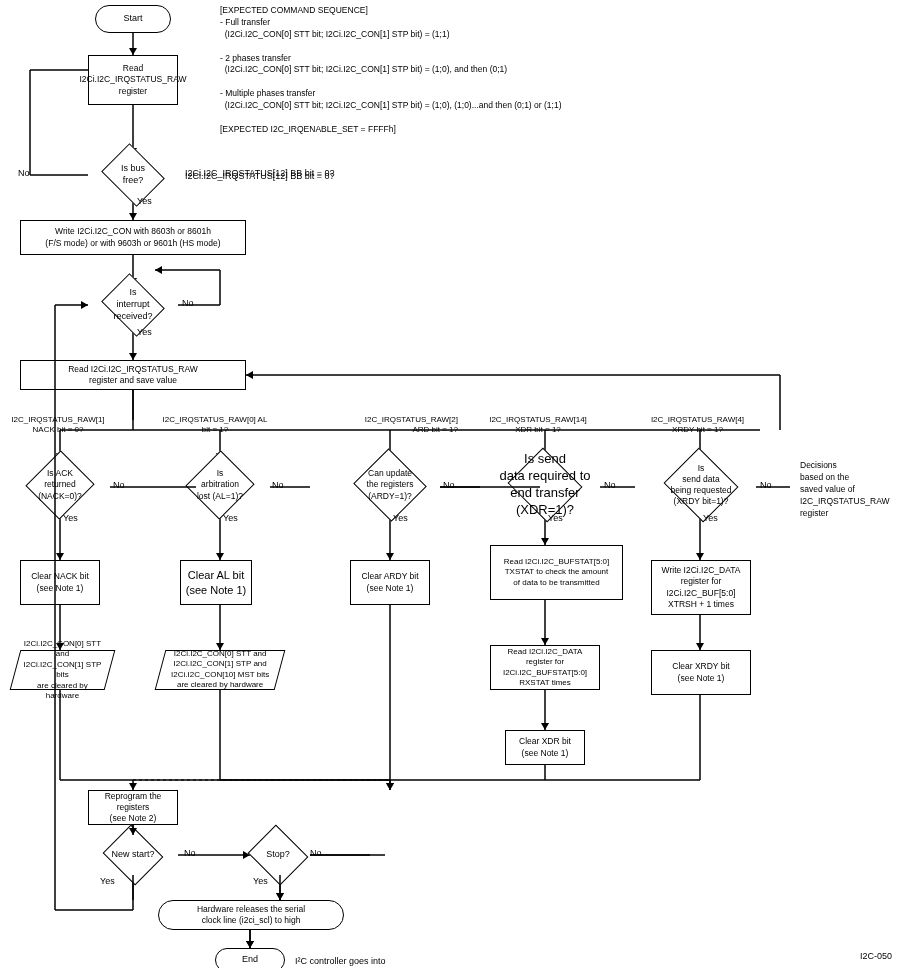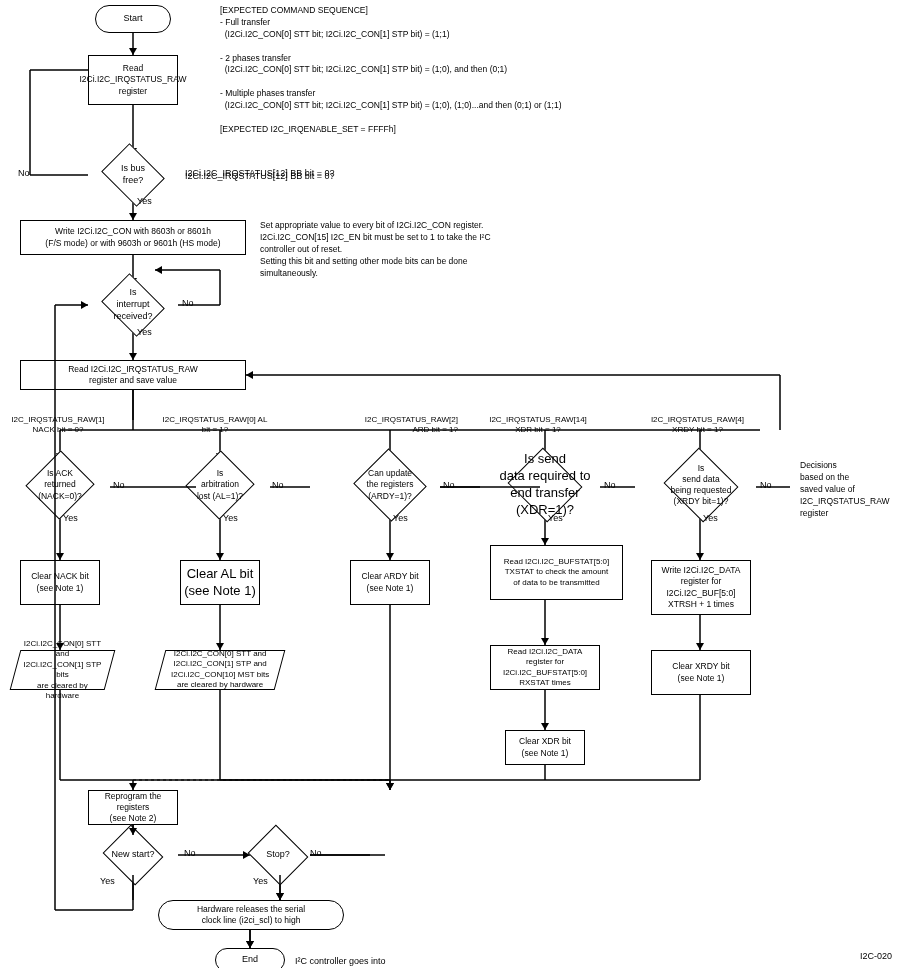--- a/index.html
+++ b/index.html
@@ -286,21 +286,21 @@
   <div class="diamond-label" style="left:651px; top:461px; width:100px; height:48px; font-size:8.5px;">Is<br>send data<br>being requested<br>(XRDY bit=1)?</div>
 
   <div class="label" style="left:703px; top:513px; font-size:9px;">Yes</div>
 
   <div class="label" style="left:760px; top:480px; font-size:9px;">No</div>
 
   <div class="box" style="left:20px; top:560px; width:80px; height:45px; font-size:8.5px;">
     <span>Clear NACK bit<br>(see Note 1)</span>
   </div>
 
-  <div class="box" style="left:180px; top:560px; width:80px; height:45px; font-size:13px;">
+  <div class="box" style="left:180px; top:560px; width:72px; height:45px; font-size:11px;">
     <span>Clear AL bit<br>(see Note 1)</span>
   </div>
 
   <div class="box" style="left:350px; top:560px; width:80px; height:45px; font-size:8.5px;">
     <span>Clear ARDY bit<br>(see Note 1)</span>
   </div>
 
   <div class="box" style="left:490px; top:545px; width:133px; height:55px; font-size:8px;">
     <span>Read I2Ci.I2C_BUFSTAT[5:0]<br>TXSTAT to check the amount<br>of data to be transmitted</span>
   </div>
@@ -363,33 +363,26 @@
     &nbsp;&nbsp;(I2Ci.I2C_CON[0] STT bit; I2Ci.I2C_CON[1] STP bit) = (1;0), and then (0;1)<br><br>
     - Multiple phases transfer<br>
     &nbsp;&nbsp;(I2Ci.I2C_CON[0] STT bit; I2Ci.I2C_CON[1] STP bit) = (1;0), (1;0)...and then (0;1) or (1;1)<br><br>
     [EXPECTED I2C_IRQENABLE_SET = FFFFh]
   </div>
 
   <div class="side-note" style="left:185px; top:170px; font-size:9px;">
     I2Ci.I2C_IRQSTATUS[12] BB bit = 0?
   </div>
 
-  <div class="side-note" style="left:260px; top:220px; width:360px; font-size:8.5px; line-height:1.4;">
-    Set appropriate value to every bit of I2Ci.I2C_CON register.<br>
-    I2Ci.I2C_CON[15] I2C_EN bit must be set to 1 to take the I²C<br>
-    controller out of reset.<br>
-    Setting this bit and setting other mode bits can be done<br>
-    simultaneously.
-  </div>
 
   <div class="side-note" style="left:800px; top:460px; width:100px; font-size:8.5px; line-height:1.4;">
     Decisions<br>based on the<br>saved value of<br>I2C_IRQSTATUS_RAW<br>register
   </div>
 
-  <div class="side-note" style="left:860px; top:950px; font-size:9px;">I2C-020</div>
+  <div class="side-note" style="left:860px; top:950px; font-size:9px;">I2C-050</div>
 
   <div class="side-note" style="left:295px; top:955px; font-size:9px;">
     I²C controller goes into<br>slave receiver mode.
   </div>
 
   <svg style="position:absolute;top:0;left:0;width:906px;height:968px;pointer-events:none;">
 
     <line x1="133" y1="875" x2="133" y2="910" stroke="#000" stroke-width="1.5"></line>
     <line x1="55" y1="910" x2="133" y2="910" stroke="#000" stroke-width="1.5"></line>
     <line x1="55" y1="305" x2="55" y2="910" stroke="#000" stroke-width="1.5"></line>

